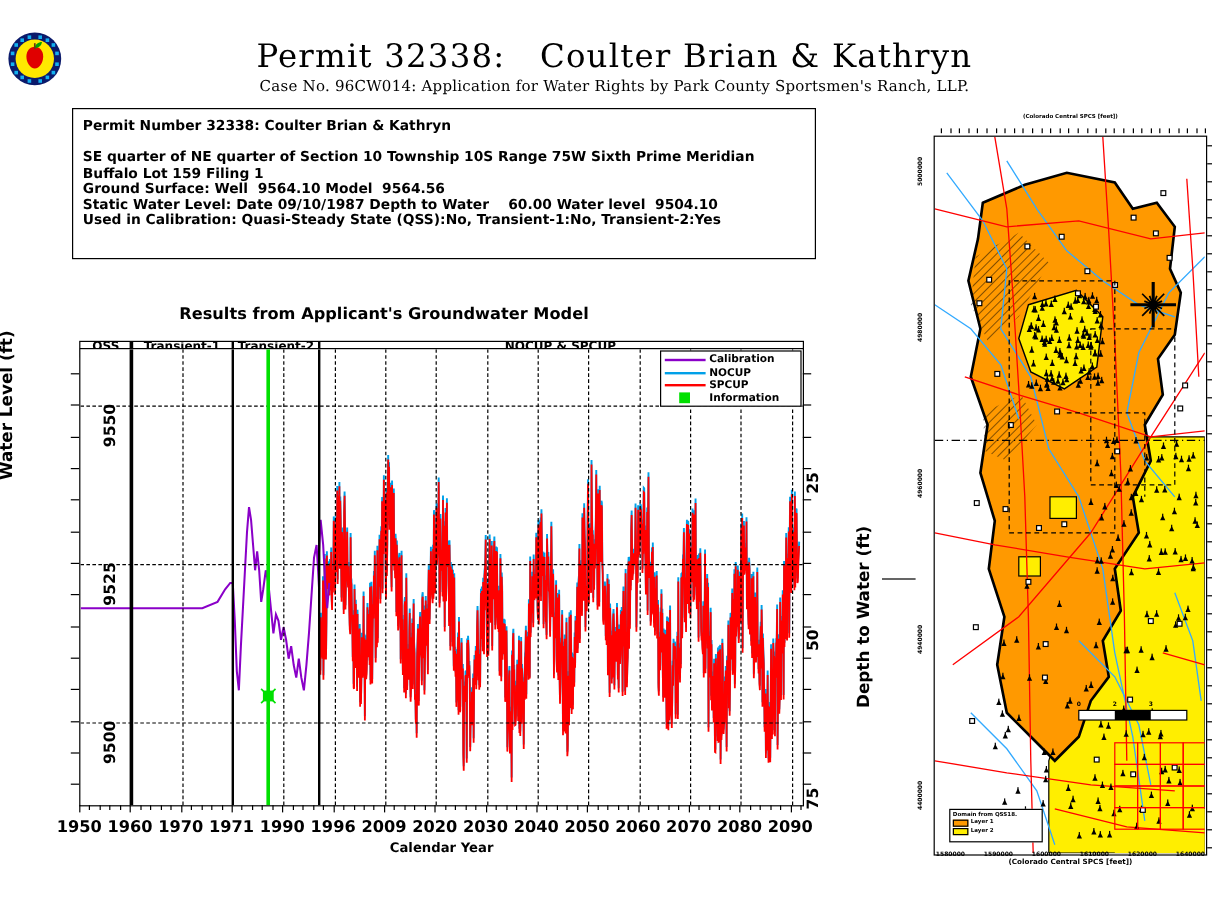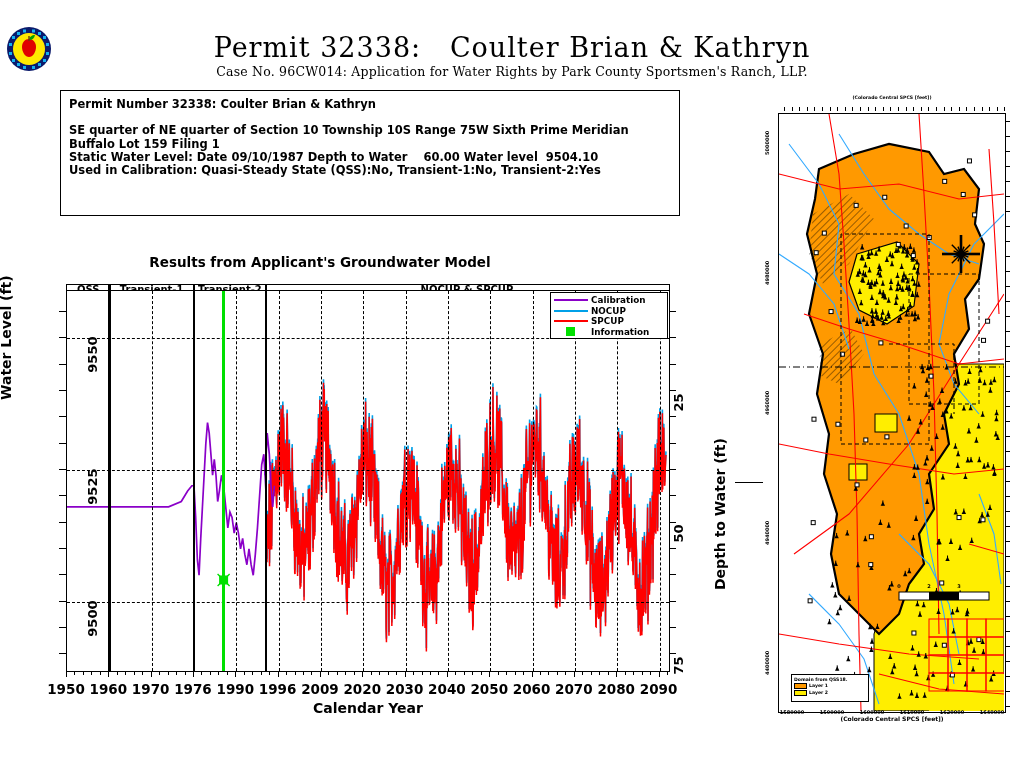--- a/index.html
+++ b/index.html
@@ -52,21 +52,21 @@
       transform:rotate(-90deg);transform-origin:100% 50%;white-space:nowrap;}
   .ylab-r{position:absolute;font-size:13px;font-weight:bold;
       transform:rotate(-90deg);transform-origin:0% 50%;white-space:nowrap;}
   #ytitle-l{position:absolute;left:-2px;top:150px;font-size:14px;font-weight:bold;
       transform:rotate(-90deg);transform-origin:0 0;white-space:nowrap;}
   #ytitle-r{position:absolute;left:712px;top:340px;font-size:14px;font-weight:bold;
       transform:rotate(-90deg);transform-origin:0 0;white-space:nowrap;}
   .xlab{position:absolute;font-size:13.5px;font-weight:bold;white-space:nowrap;
       transform:translateX(-50%);}
   #xtitle{position:absolute;left:66px;width:604px;top:450px;text-align:center;
-      font-size:14px;font-weight:bold;}
+      font-size:11px;font-weight:bold;}
 
   
   #legend{position:absolute;right:1px;top:1px;width:118px;height:47px;
       border:1.2px solid #000;background:#fff;box-sizing:border-box;
       padding:2px 3px;z-index:40;}
   .lg-row{height:10.5px;display:flex;align-items:center;}
   .lg-line{width:34px;height:0;border-top:2.2px solid #000;margin-right:3px;}
   .lg-sq{width:9px;height:9px;background:#00e000;margin:0 16px 0 12px;}
   .lg-txt{font-size:8.8px;font-weight:bold;white-space:nowrap;}
 
@@ -118,20 +118,21 @@
 </div>
 
 <div id="main-title">Permit 32338:   Coulter Brian &amp; Kathryn</div>
 <div id="sub-title">Case No. 96CW014: Application for Water Rights by Park County Sportsmen's Ranch, LLP.</div>
 
 <div id="info-box">
   <div class="ln">Permit Number 32338: Coulter Brian &amp; Kathryn</div>
   <div class="gap"></div>
   <div class="ln">SE quarter of NE quarter of Section 10 Township 10S Range 75W Sixth Prime Meridian</div>
   <div class="ln">Buffalo Lot 159 Filing 1</div>
+  <div class="ln">Ground Surface: Well  9564.10 Model  9564.56</div>
   <div class="ln">Static Water Level: Date 09/10/1987 Depth to Water    60.00 Water level  9504.10</div>
   <div class="ln">Used in Calibration: Quasi-Steady State (QSS):No, Transient-1:No, Transient-2:Yes</div>
 </div>
 
 <div id="chart-wrap">
   <div id="chart-title">Results from Applicant's Groundwater Model</div>
 
   <div id="panelbar">
       <div class="panel-lbl" style="left: -38.838px; width: 120px;">QSS</div>
       <div class="panel-lbl" style="left: 24.6479px; width: 120px;">Transient-1</div>
@@ -281,21 +282,21 @@
     <div class="tick-b" style="position: absolute; left: 616.211px; top: 420.5px; height: 6px;"></div>
     <div class="tick-b min" style="position: absolute; left: 624.676px; top: 420.5px; height: 4px;"></div>
     <div class="tick-b min" style="position: absolute; left: 633.141px; top: 420.5px; height: 4px;"></div>
     <div class="tick-b min" style="position: absolute; left: 641.606px; top: 420.5px; height: 4px;"></div>
     <div class="tick-b min" style="position: absolute; left: 650.07px; top: 420.5px; height: 4px;"></div>
     <div class="tick-b" style="position: absolute; left: 658.535px; top: 420.5px; height: 6px;"></div>
     <div class="tick-b min" style="position: absolute; left: 667px; top: 420.5px; height: 4px;"></div>
     <div class="xlab" style="left: 66px; top: 431px;">1950</div>
     <div class="xlab" style="left: 108.324px; top: 431px;">1960</div>
     <div class="xlab" style="left: 150.648px; top: 431px;">1970</div>
-    <div class="xlab" style="left: 192.972px; top: 431px;">1976</div>
+    <div class="xlab" style="left: 192.972px; top: 431px;">1971</div>
     <div class="xlab" style="left: 235.296px; top: 431px;">1990</div>
     <div class="xlab" style="left: 277.62px; top: 431px;">1996</div>
     <div class="xlab" style="left: 319.944px; top: 431px;">2009</div>
     <div class="xlab" style="left: 362.268px; top: 431px;">2020</div>
     <div class="xlab" style="left: 404.592px; top: 431px;">2030</div>
     <div class="xlab" style="left: 446.915px; top: 431px;">2040</div>
     <div class="xlab" style="left: 489.239px; top: 431px;">2050</div>
     <div class="xlab" style="left: 531.563px; top: 431px;">2060</div>
     <div class="xlab" style="left: 573.887px; top: 431px;">2070</div>
     <div class="xlab" style="left: 616.211px; top: 431px;">2080</div>

